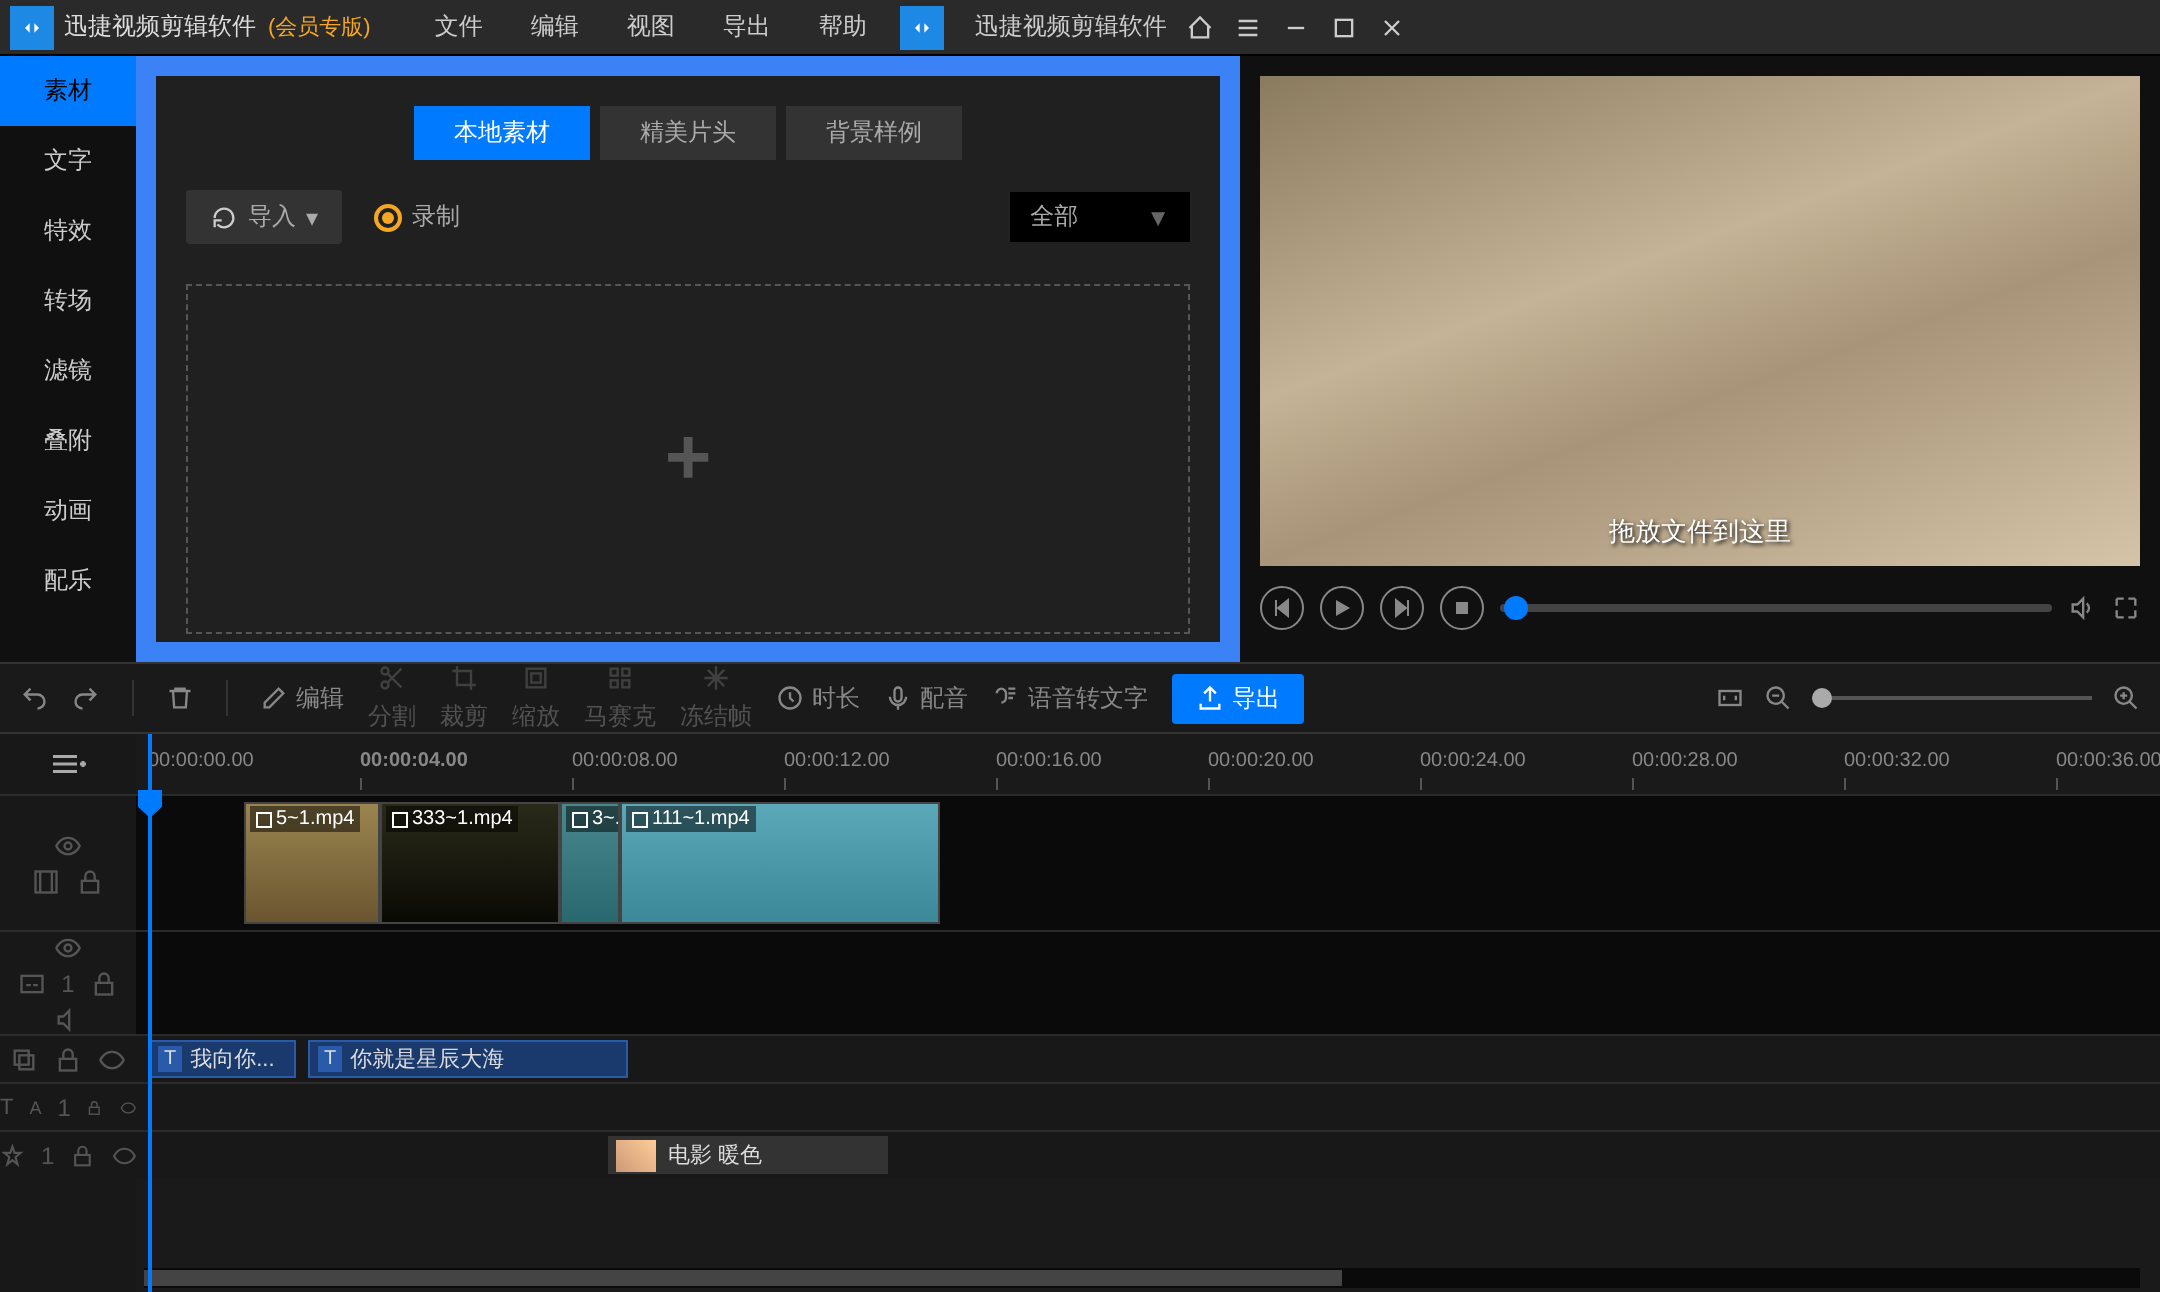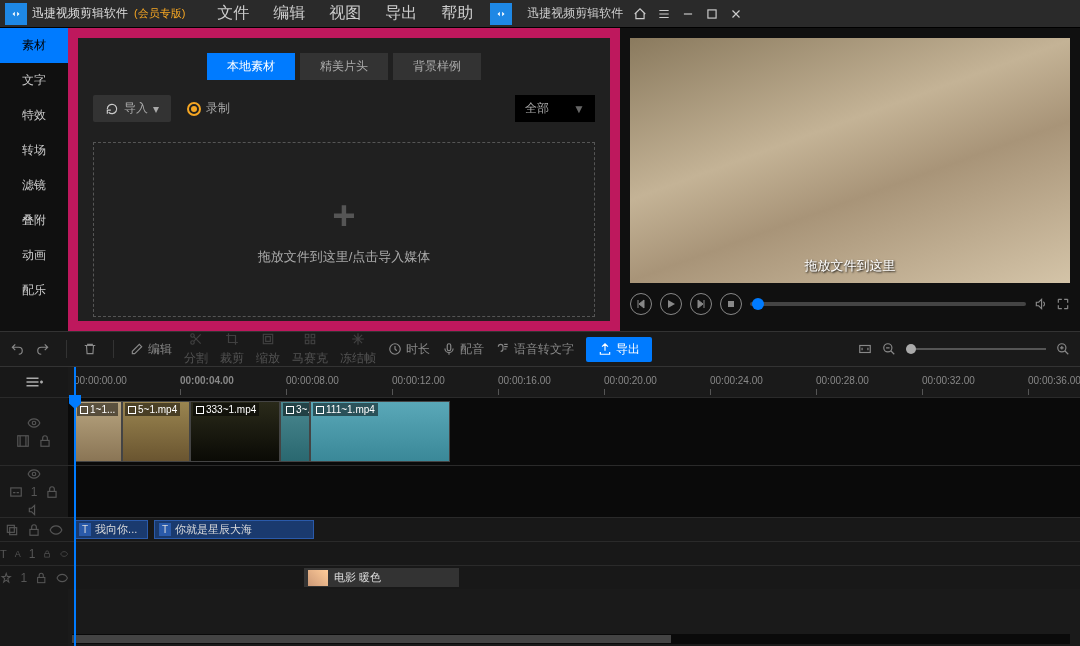--- a/index.html
+++ b/index.html
@@ -4,40 +4,40 @@
 <style>
 * { margin: 0; padding: 0; box-sizing: border-box; font-family: "Microsoft YaHei", sans-serif; }
 body { width: 1080px; height: 646px; background: #1a1a1a; color: #aaa; overflow: hidden; font-size: 12px; }
 
 
 .titlebar { height: 28px; background: #2a2a2a; display: flex; align-items: center; border-bottom: 1px solid #000; }
 .logo-box { width: 22px; height: 22px; background: #1e88e5; margin: 0 5px; display: flex; align-items: center; justify-content: center; }
 .logo-box svg { width: 14px; height: 14px; fill: #fff; }
 .app-name { color: #ddd; font-size: 12px; margin-right: 6px; }
 .vip-tag { color: #f5a623; font-size: 11px; margin-right: 20px; }
-.menu-item { color: #ccc; font-size: 16px; padding: 0 12px; cursor: pointer; }
+.menu-item { color: #ccc; font-size: 12px; padding: 0 12px; cursor: pointer; }
 .title-file { flex: 1; text-align: center; color: #bbb; font-size: 12px; }
 .right-controls { display: flex; align-items: center; gap: 10px; padding-right: 10px; }
 .right-controls > * { cursor: pointer; color: #ccc; }
 
 
 .main { display: flex; height: 303px; }
 .sidebar { width: 68px; background: #101010; }
 .side-tab { height: 35px; display: flex; align-items: center; justify-content: center; color: #ccc; font-size: 12px; cursor: pointer; }
 .side-tab.active { background: #007bff; color: #000000; }
 
-.asset-panel { width: 552px; background: #be185d; padding: 10px; position: relative; }
+.asset-panel { width: 552px; background: #3b82f6; padding: 10px; position: relative; }
 .asset-inner { background: #202020; height: 100%; padding: 15px; }
 .asset-tabs { display: flex; justify-content: center; gap: 5px; margin-bottom: 15px; }
 .asset-tab { padding: 5px 20px; font-size: 12px; cursor: pointer; background: #333; }
 .asset-tab.active { background: #007bff; color: #fff; }
-.import-row { display: flex; gap: 15px; }
+.import-row { display: flex; align-items: center; gap: 15px; }
 .import-btn { background: #333; padding: 5px 12px; display: flex; align-items: center; gap: 5px; cursor: pointer; border-radius: 2px; }
 .record-btn { display: flex; align-items: center; gap: 4px; cursor: pointer; }
-.filter-dd { margin-left: auto; background: #000; padding: 4px 10px; display: flex; align-items: center; gap: 24px; cursor: pointer; }
+.filter-dd { margin-left: auto; background: #000; padding: 4px 10px; display: flex; align-items: center; gap: 34px; cursor: pointer; }
 .dropzone { margin-top: 20px; border: 1px dashed #555; height: 175px; display: flex; flex-direction: column; align-items: center; justify-content: center; gap: 10px; }
 .plus-big { font-size: 40px; color: #555; font-weight: bold; }
 .drop-text { color: #aaa; font-size: 13px; }
 
 .preview-panel { flex: 1; background: #101010; padding: 10px; display: flex; flex-direction: column; }
 .save-time { text-align: right; font-size: 11px; color: #888; padding-bottom: 4px; }
 .preview-video { flex: 1; background: #8a7a5a; position: relative; background: linear-gradient(160deg, #8a7a5e 0%, #c4b396 40%, #a89478 60%, #d4c4a8 100%); }
 .subtitle-on-video { position: absolute; bottom: 8px; left: 50%; transform: translateX(-50%); color: #fff; font-size: 13px; text-shadow: 1px 1px 2px #000; white-space: nowrap; }
 .preview-controls { display: flex; align-items: center; gap: 8px; padding: 10px 0 6px; }
 .pc-btn { width: 22px; height: 22px; border: 1.5px solid #888; border-radius: 50%; display: flex; align-items: center; justify-content: center; cursor: pointer; }
@@ -163,21 +163,20 @@
             </svg>
           <span>录制</span>
         </div>
         <div class="filter-dd">
           <span>全部</span>
           <span style="color:#666">▼</span>
         </div>
       </div>
       <div class="dropzone">
         <div class="plus-big">+</div>
-        <div class="drop-text">拖放文件到这里/点击导入媒体</div>
       </div>
     </div>
   </div>
 
   <div class="preview-panel">
     <div class="preview-video">
       <div class="subtitle-on-video">拖放文件到这里</div>
     </div>
     <div class="preview-controls">
       <div class="pc-btn">
@@ -410,50 +409,47 @@
         <div class="tick" style="left: 324px;">00:00:12.00</div>
         <div class="tick" style="left: 430px;">00:00:16.00</div>
         <div class="tick" style="left: 536px;">00:00:20.00</div>
         <div class="tick" style="left: 642px;">00:00:24.00</div>
         <div class="tick" style="left: 748px;">00:00:28.00</div>
         <div class="tick" style="left: 854px;">00:00:32.00</div>
         <div class="tick" style="left: 960px;">00:00:36.00</div>
       </div>
 
     <div class="track-row" id="video-track">
-        <div class="clip" style="left: 6px; width: 48px; background: linear-gradient(rgb(184, 165, 128), rgb(138, 117, 85));">
-          <div class="clip-label"><span class="sq"></span>1~1...</div>
-        </div>
         <div class="clip" style="left: 54px; width: 68px; background: linear-gradient(rgb(154, 133, 80), rgb(106, 85, 48));">
           <div class="clip-label"><span class="sq"></span>5~1.mp4</div>
         </div>
         <div class="clip" style="left: 122px; width: 90px; background: linear-gradient(rgb(42, 42, 26), rgb(10, 10, 5));">
           <div class="clip-label"><span class="sq"></span>333~1.mp4</div>
         </div>
         <div class="clip" style="left: 212px; width: 30px; background: linear-gradient(rgb(74, 136, 144), rgb(42, 104, 112));">
           <div class="clip-label"><span class="sq"></span>3~...</div>
         </div>
-        <div class="clip" style="left: 242px; width: 140px; background: linear-gradient(rgb(90, 168, 184), rgb(58, 136, 152));">
+        <div class="clip" style="left: 242px; width: 160px; background: linear-gradient(rgb(90, 168, 184), rgb(58, 136, 152));">
           <div class="clip-label"><span class="sq"></span>111~1.mp4</div>
         </div>
       </div>
     <div class="track-row" style="height:52px"></div>
     <div class="track-row sub" id="text-track">
         <div class="text-clip" style="left: 6px; width: 74px;">
           <span class="t-badge">T</span>
           <span>我向你...</span>
         </div>
         <div class="text-clip" style="left: 86px; width: 160px;">
           <span class="t-badge">T</span>
           <span>你就是星辰大海</span>
         </div>
       </div>
     <div class="track-row sub"></div>
     <div class="track-row sub" id="filter-track">
-        <div class="filter-clip" style="left: 236px; width: 155px;">
+        <div class="filter-clip" style="left: 236px; width: 140px;">
           <div class="filter-thumb"></div>
           <span>电影 暖色</span>
         </div>
       </div>
   </div>
 
   <div class="hscroll">
       <div class="hscroll-thumb"></div>
     </div>
 </div>

